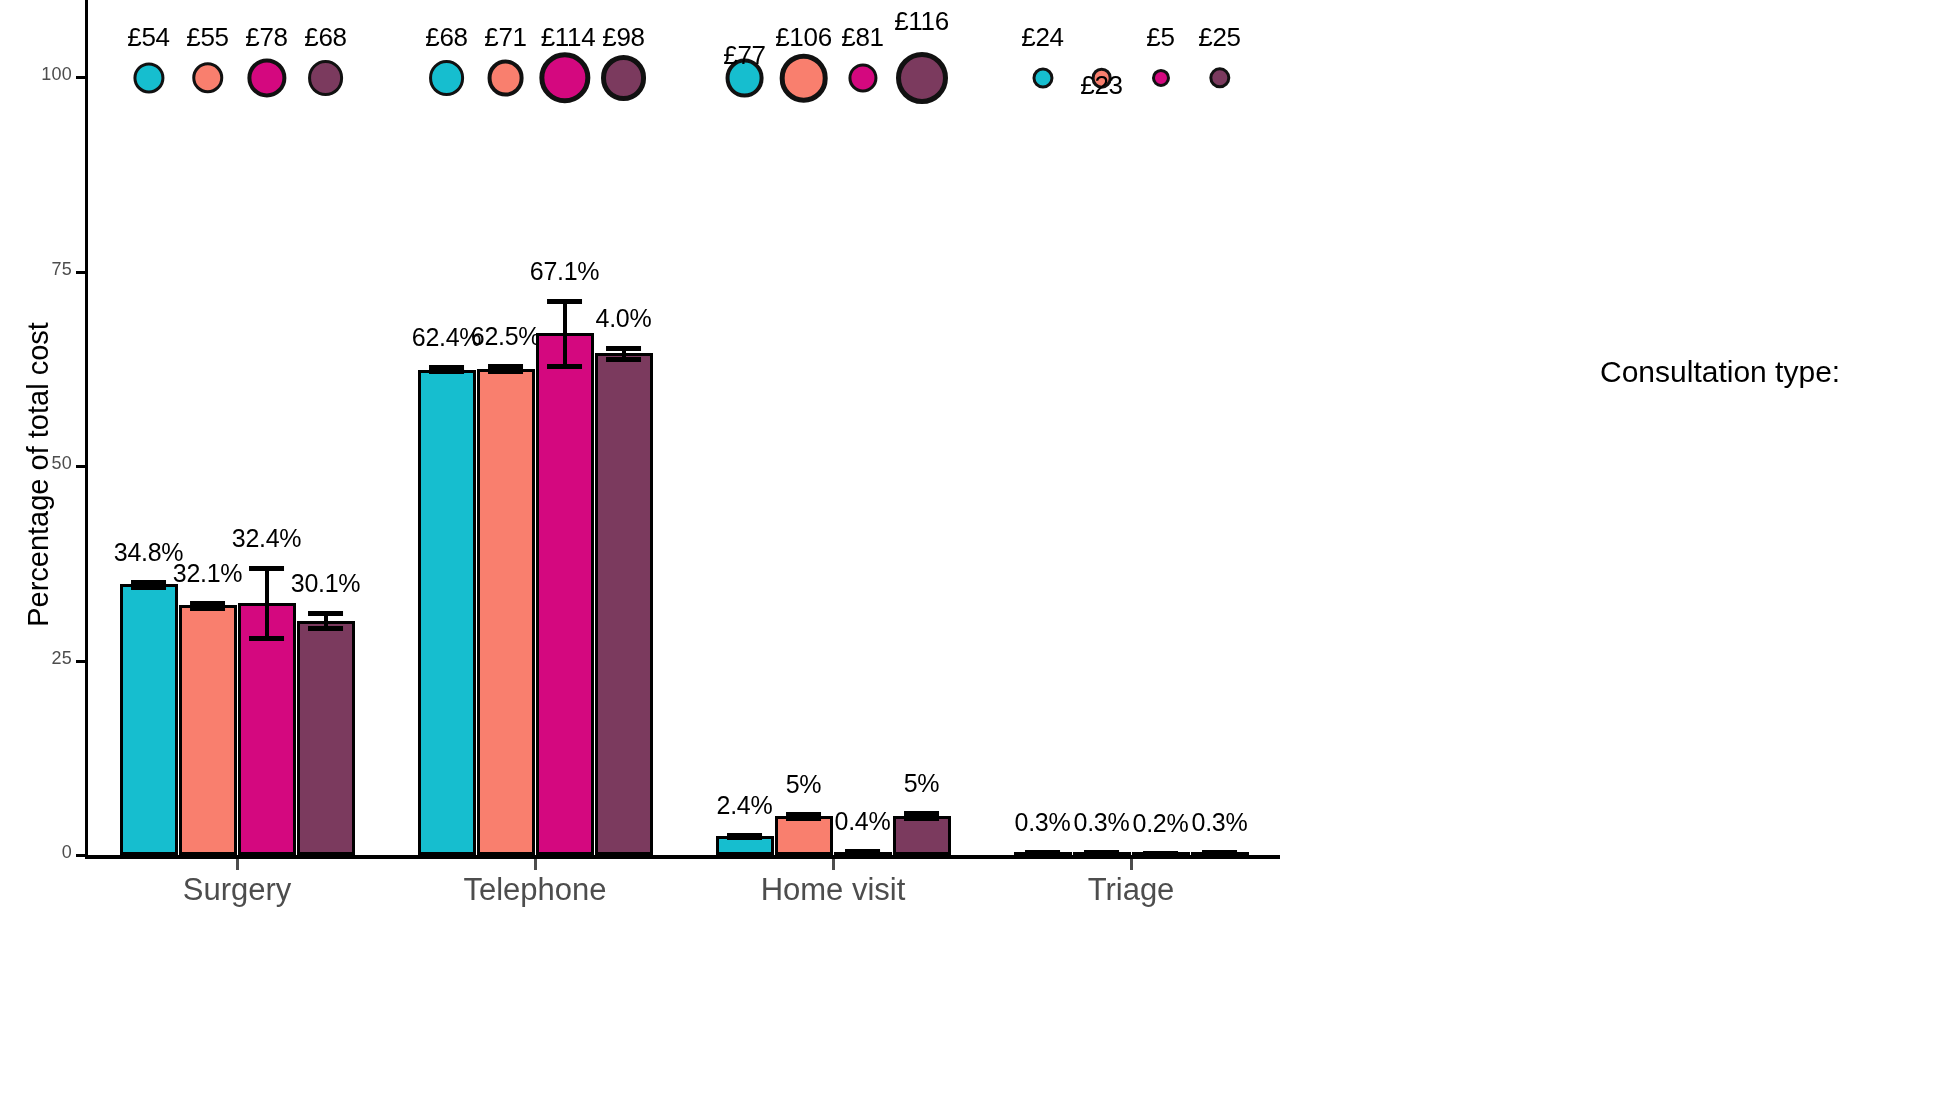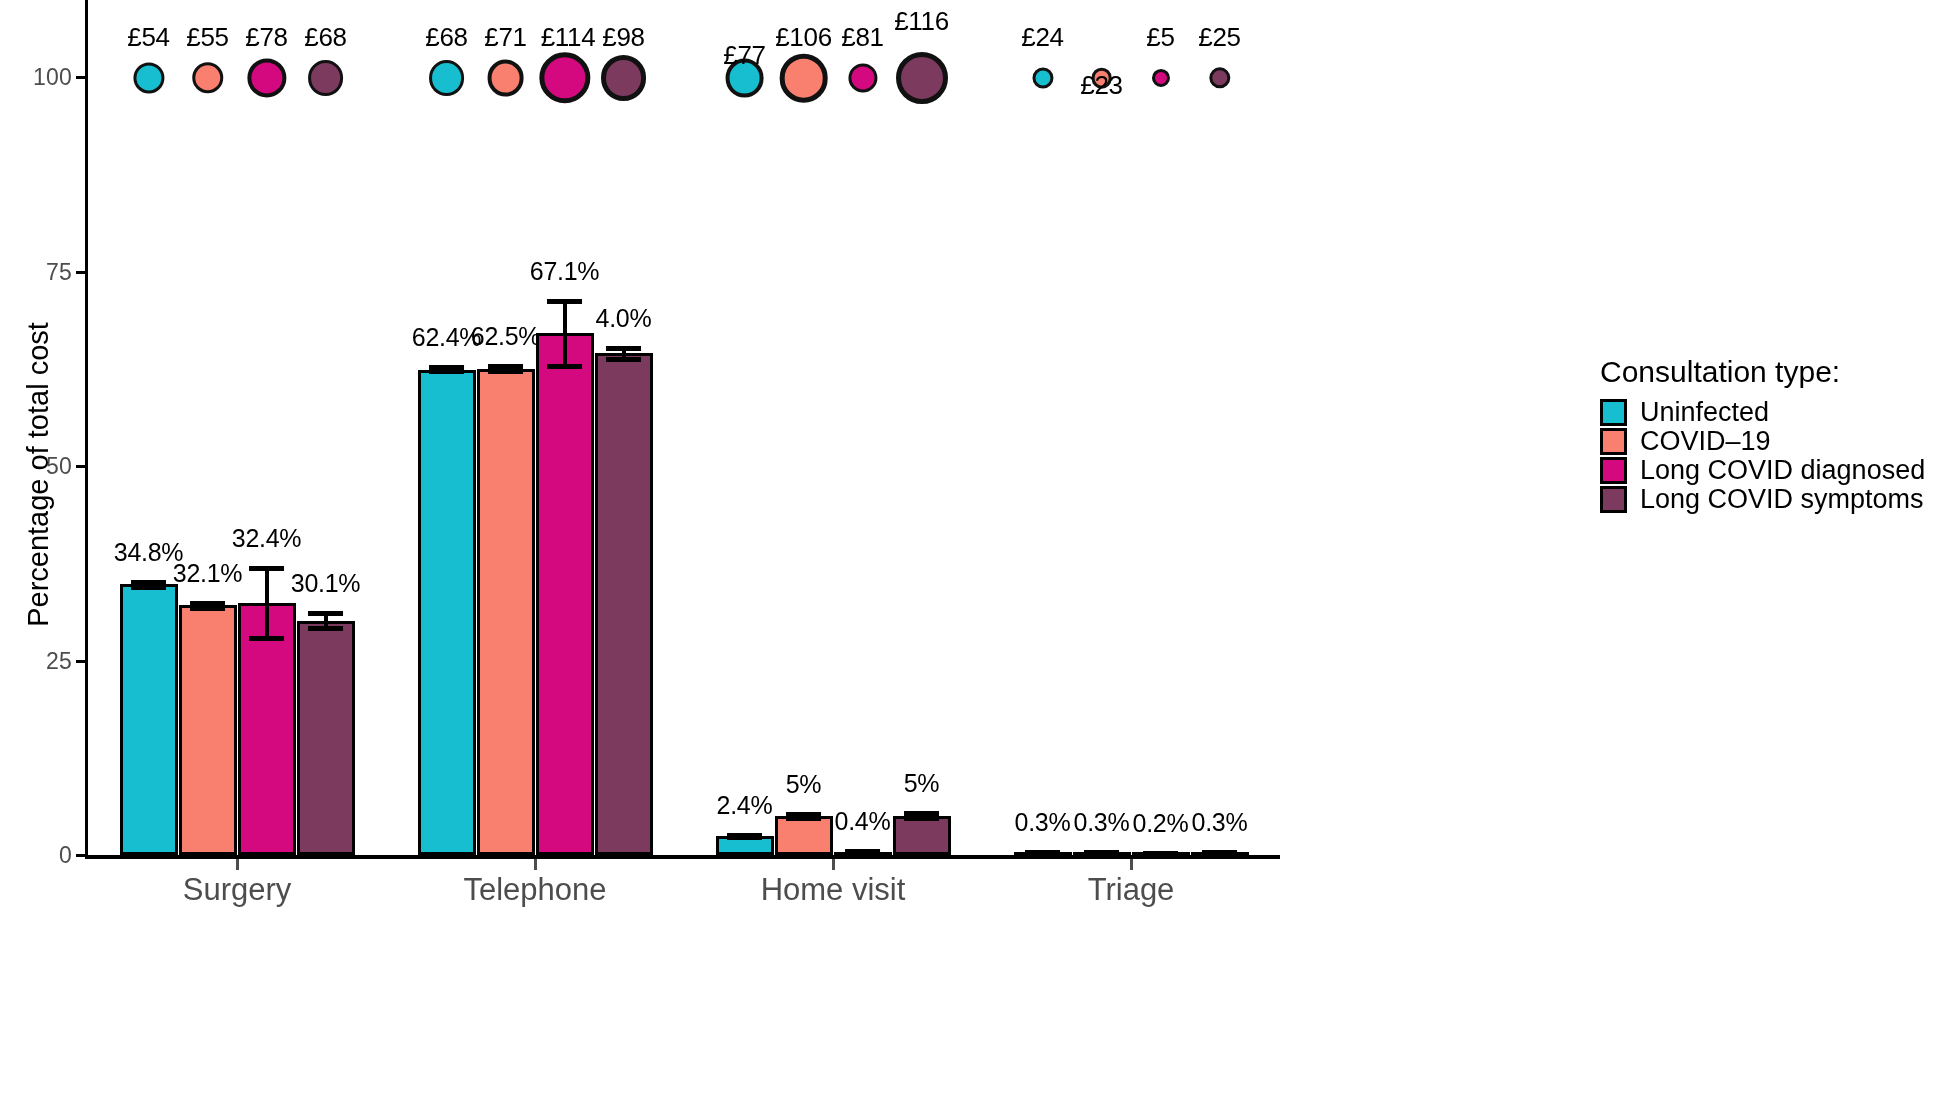--- a/index.html
+++ b/index.html
@@ -5,21 +5,21 @@
   html,body{margin:0;padding:0;background:#ffffff;}
   body{width:1945px;height:1112px;font-family:"Liberation Sans",sans-serif;overflow:hidden;}
   #root{position:relative;width:1945px;height:1112px;}
 
   
   .plot{position:absolute;left:0;top:0;width:1945px;height:1112px;}
 
   
   .yaxis-line{position:absolute;left:85px;top:0px;width:3px;height:858px;background:#000;}
   .ytick{position:absolute;width:9px;height:3px;background:#000;left:76px;}
-  .ytick-label{position:absolute;right:1873px;font-size:23px;color:#4d4d4d;text-align:right;
+  .ytick-label{position:absolute;right:1873px;font-size:18px;color:#4d4d4d;text-align:right;
                width:70px;transform:translateY(-13px);letter-spacing:.2px;}
   .ylab-wrap{position:absolute;left:-322px;top:458px;width:720px;text-align:center;
              transform:rotate(-90deg);}
   .ylab{font-size:29px;color:#000;font-weight:400;}
 
   
   .xaxis-line{position:absolute;left:85px;top:855px;width:1195px;height:4px;background:#000;}
   .xtick{position:absolute;top:859px;width:3px;height:11px;background:#4d4d4d;}
   .xtick-label{position:absolute;top:872px;font-size:31px;color:#4d4d4d;text-align:center;
                transform:translateX(-50%);white-space:nowrap;}
@@ -180,32 +180,14 @@
       <div class="bubble" title="Triage / Long COVID symptoms: £25" style="width: 21.4052px; height: 21.4052px; left: 1219.5px; top: 78px; background: rgb(123, 58, 94); border-width: 3px;"></div>
       <div class="costlabel" style="left: 1219.5px; top: 22px;">£25</div>
     </div>
 
   <div class="ylab-wrap">
     <span class="ylab">Percentage of total cost</span>
   </div>
 
   <div class="legend">
     <div class="legend-title">Consultation type:</div>
-    <div id="legend-rows">
-        <div class="legend-row">
-          <span class="swatch" style="background: rgb(22, 190, 207);"></span>
-          <span class="legend-label">Uninfected</span>
-        </div>
-        <div class="legend-row">
-          <span class="swatch" style="background: rgb(249, 127, 110);"></span>
-          <span class="legend-label">COVID–19</span>
-        </div>
-        <div class="legend-row">
-          <span class="swatch" style="background: rgb(212, 8, 127);"></span>
-          <span class="legend-label">Long COVID diagnosed</span>
-        </div>
-        <div class="legend-row">
-          <span class="swatch" style="background: rgb(123, 58, 94);"></span>
-          <span class="legend-label">Long COVID symptoms</span>
-        </div>
-      </div>
   </div>
 </div>
 
 </body></html>

